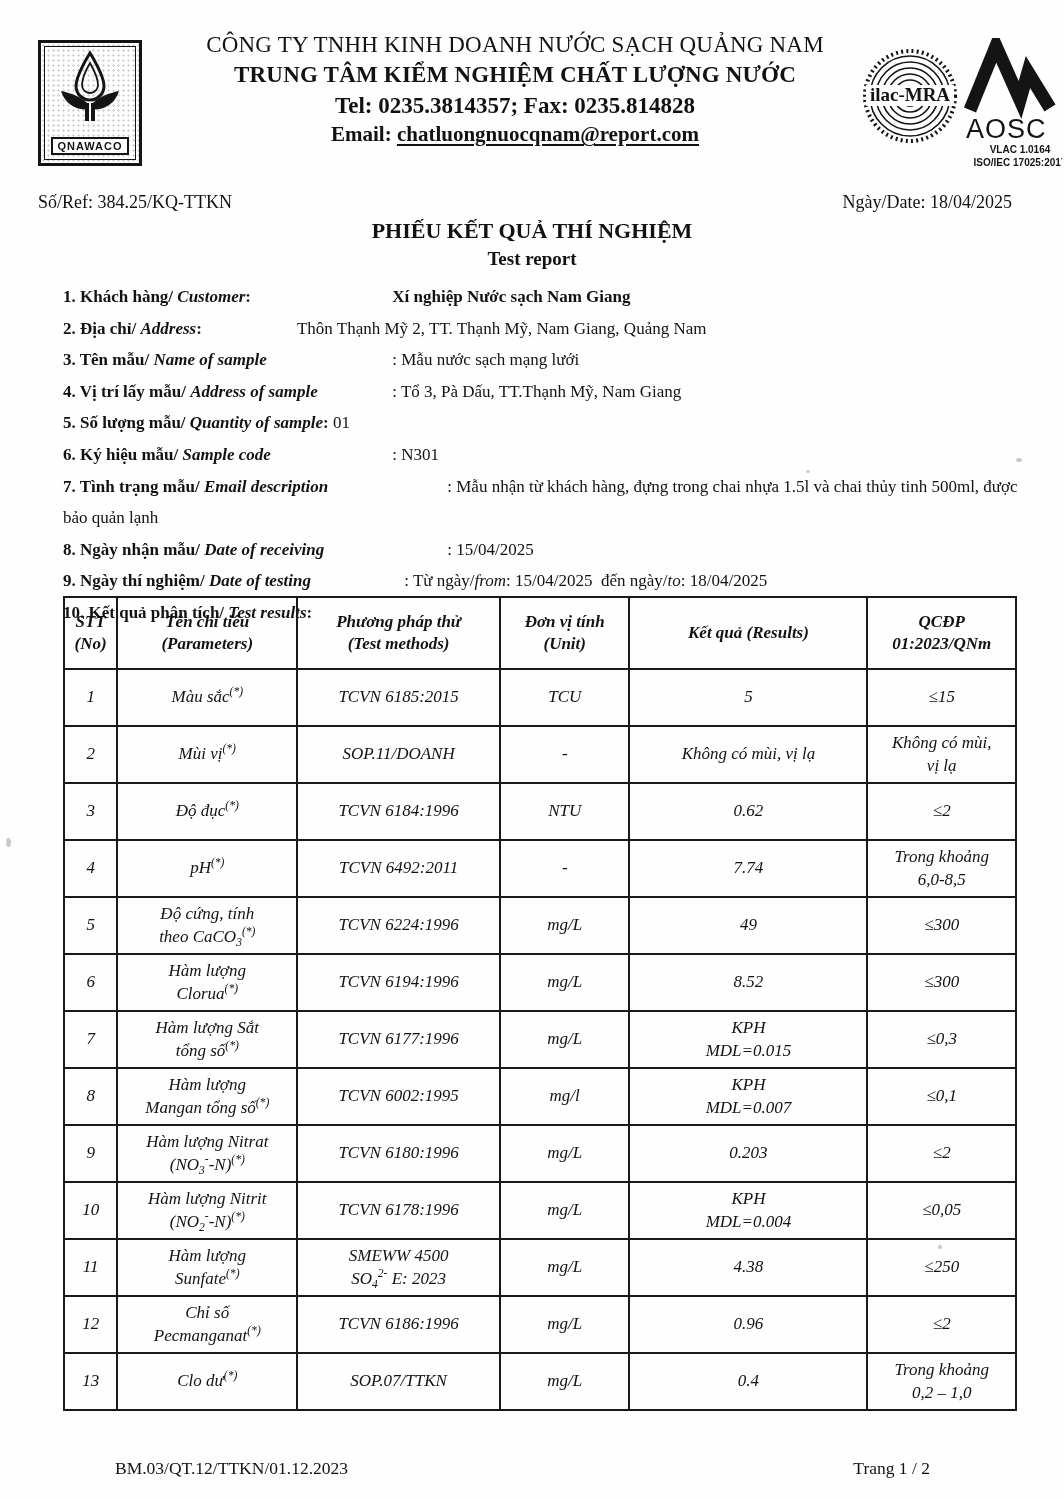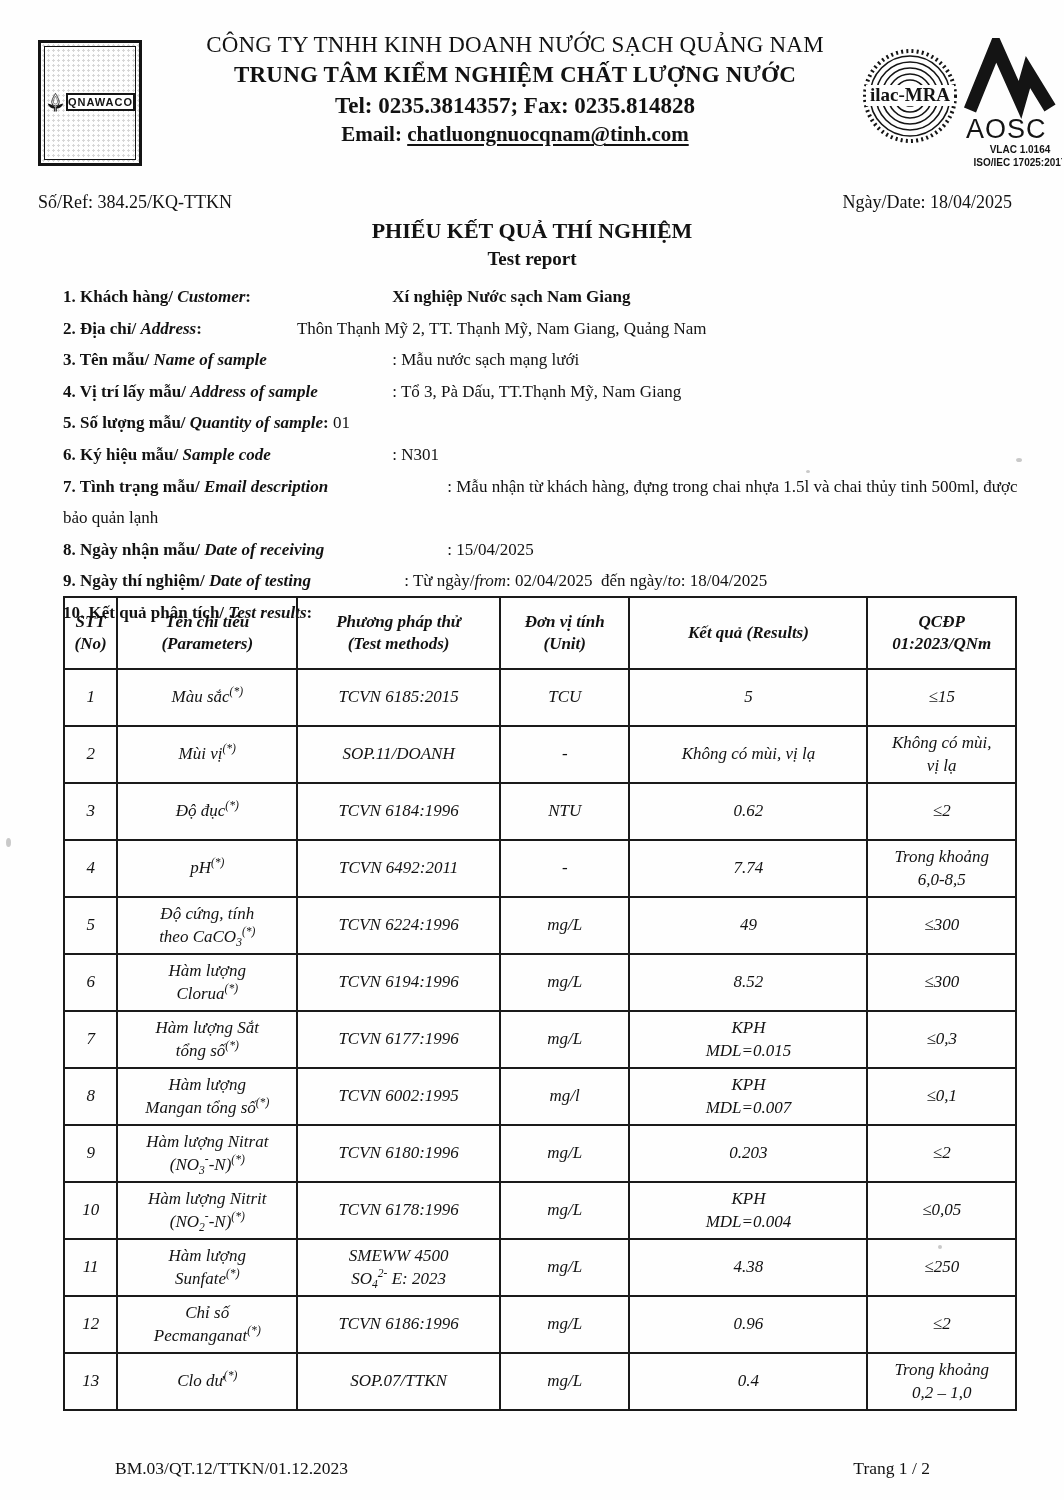--- a/index.html
+++ b/index.html
@@ -26,21 +26,21 @@
   
   .qlogo{
     position:absolute;top:40px;left:38px;width:104px;height:126px;
     border:3px solid #141414;background:
       radial-gradient(#9d9d9d66 1px, transparent 1.2px);
     background-size:5px 5px;
     box-sizing:border-box;padding:3px;
   }
   .qlogo-inner{
     width:100%;height:100%;border:1.5px solid #141414;box-sizing:border-box;
-    display:flex;flex-direction:row;align-items:center;justify-content:space-between;
+    display:flex;flex-direction:column;align-items:center;justify-content:space-between;
   }
   .qlogo svg{display:block;}
   .qlogo-label{
     width:82%;margin:2px auto 4px auto;border:2px solid #141414;
     font-family:"Liberation Sans","DejaVu Sans",sans-serif;
     font-weight:bold;font-size:11px;letter-spacing:1px;text-align:center;
     background:#fefefe;padding:1px 0;
   }
   
   .rlogos{position:absolute;top:38px;left:862px;width:200px;display:flex;gap:4px;align-items:flex-start;}
@@ -98,21 +98,21 @@
         <path d="M36 56 L36 74 M42 56 L42 74" stroke="#141414" stroke-width="4"></path>
       </svg>
       <div class="qlogo-label">QNAWACO</div>
     </div>
   </div>
 
   <div class="hdr-center">
     <div class="company">CÔNG TY TNHH KINH DOANH NƯỚC SẠCH QUẢNG NAM</div>
     <div class="center-name">TRUNG TÂM KIỂM NGHIỆM CHẤT LƯỢNG NƯỚC</div>
     <div class="telfax">Tel: 0235.3814357; Fax: 0235.814828</div>
-    <div class="emailline"><span>Email: </span><span class="addr">chatluongnuocqnam@tinh.com</span></div>
+    <div class="emailline"><span>Email: </span><span class="addr">chatluongnuocqnam@report.com</span></div>
   </div>
 
   <div class="rlogos">
     <svg class="stamp" viewBox="0 0 96 120">
       <g stroke="#141414" fill="none">
         <circle cx="48" cy="58" r="45" stroke-width="4" stroke-dasharray="2 3.2"></circle>
         <circle cx="48" cy="58" r="40" stroke-width="1.6"></circle>
         <circle cx="48" cy="58" r="34" stroke-width="1.6"></circle>
         <circle cx="48" cy="58" r="28" stroke-width="1.6"></circle>
         <circle cx="48" cy="58" r="22" stroke-width="1.6"></circle>
@@ -167,21 +167,21 @@
     <div class="info-line w380">
       <span class="lbl"><span>7.</span><span> Tình trạng mẫu/ </span><span class="en">Email description</span><span></span></span>
       <span class="val">: Mẫu nhận từ khách hàng, đựng trong chai nhựa 1.5l và chai thủy tinh 500ml, được bảo quản lạnh</span>
     </div>
     <div class="info-line w380">
       <span class="lbl"><span>8.</span><span> Ngày nhận mẫu/ </span><span class="en">Date of receiving</span><span></span></span>
       <span class="val">: 15/04/2025</span>
     </div>
     <div class="info-line w337">
       <span class="lbl"><span>9.</span><span> Ngày thí nghiệm/ </span><span class="en">Date of testing</span><span></span></span>
-      <span class="val"><span>: Từ ngày/</span><span class="en">from</span><span>: 02/04/2025  đến ngày/</span><span class="en">to</span><span>: 18/04/2025</span></span>
+      <span class="val"><span>: Từ ngày/</span><span class="en">from</span><span>: 15/04/2025  đến ngày/</span><span class="en">to</span><span>: 18/04/2025</span></span>
     </div>
     <div class="info-line">
       <span class="lbl"><span>10.</span><span> Kết quả phân tích/ </span><span class="en">Test results</span><span>:</span></span>
     </div>
   </div>
 
   <table class="results-table">
     <colgroup>
       <col style="width:5.6%">
         <col style="width:18.9%">

